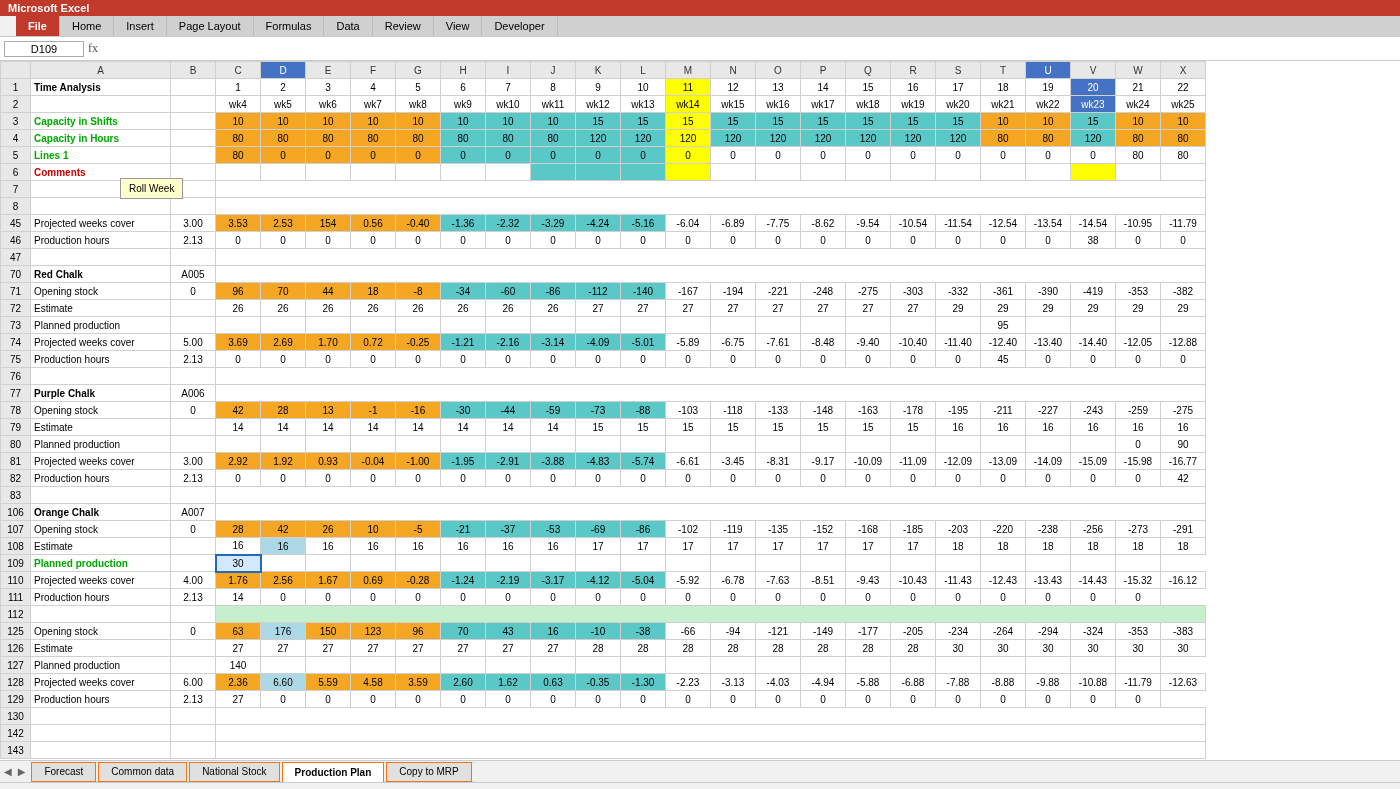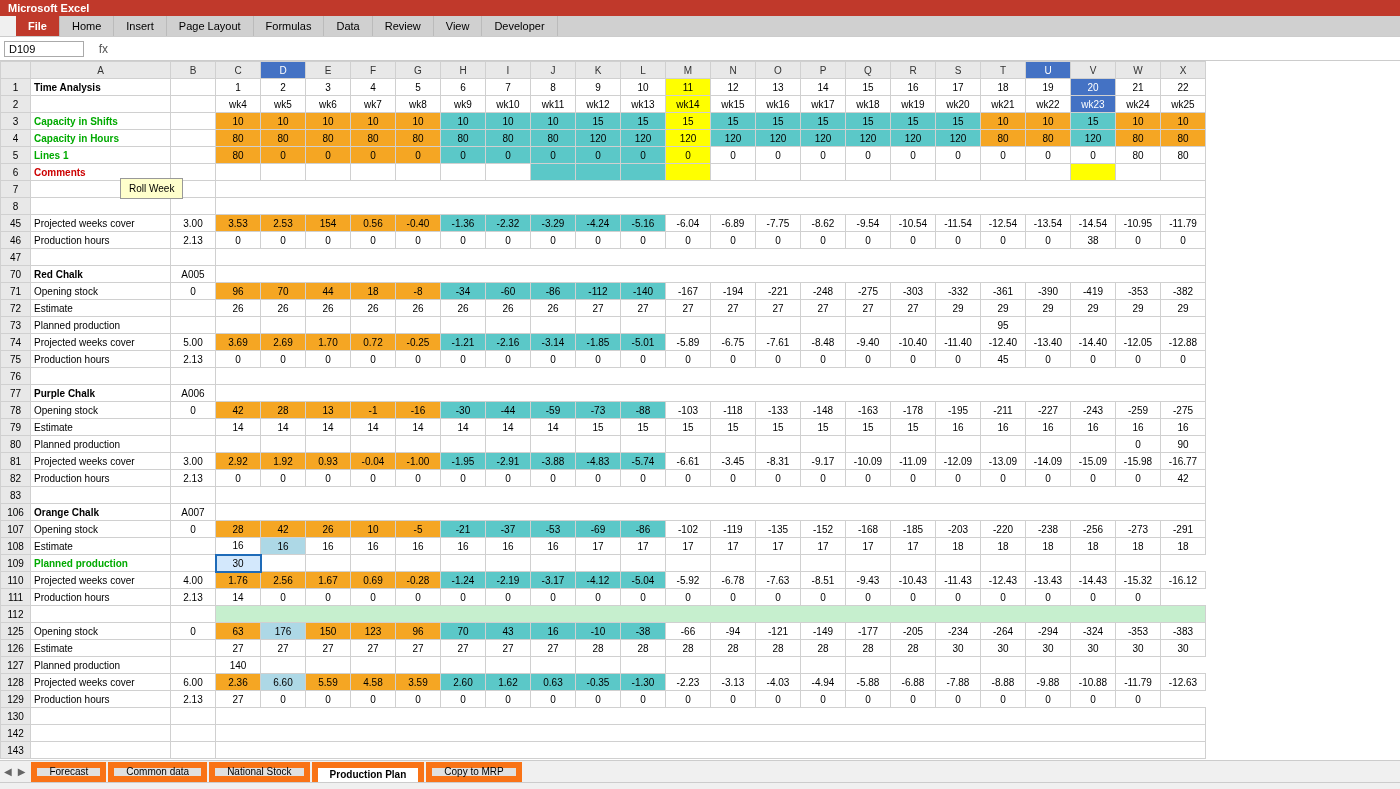--- a/index.html
+++ b/index.html
@@ -10,22 +10,22 @@
     .title-bar span { color: white; font-size: 11px; font-weight: bold; }
 
     
     .ribbon { background: #f0f0f0; border-bottom: 1px solid #ccc; }
     .ribbon-tabs { display: flex; background: #d0d0d0; margin-left: 16px; }
     .ribbon-tab { padding: 4px 12px; font-size: 11px; cursor: pointer; border-right: 1px solid #bbb; }
     .ribbon-tab.active { background: #fff; color: #c0392b; font-weight: bold; border-bottom: none; }
 
     
     .formula-bar { display: flex; align-items: center; padding: 2px 4px; border-bottom: 1px solid #ccc; background: #fff; height: 24px; }
-    .name-box { width: 80px; border: 1px solid #aaa; padding: 1px 4px; font-size: 11px; margin-right: 4px; }
-    .formula-icon { width: 20px; text-align: right; color: #555; font-size: 12px; }
+    .name-box { width: 80px; border: 1px solid #aaa; padding: 1px 4px; font-size: 11px; margin-right: 4px; text-align: center; }
+    .formula-icon { width: 20px; text-align: left; color: #555; font-size: 12px; font-family: Liberation Serif, serif; }
     .formula-input { flex: 1; border: none; outline: none; font-size: 11px; padding: 1px 4px; }
 
     
     .spreadsheet-container { overflow: auto; height: calc(100vh - 90px); }
     table { border-collapse: collapse; font-size: 10px; white-space: nowrap; }
     th, td { border: 1px solid #d0d0d0; padding: 1px 3px; min-width: 45px; height: 17px; text-align: center; overflow: hidden; }
     th { background: #e8e8e8; font-weight: normal; color: #333; position: sticky; }
     thead th { top: 0; z-index: 10; }
     td.row-header { background: #e8e8e8; position: sticky; left: 0; z-index: 5; min-width: 30px; width: 30px; }
     td.col-a { text-align: left; min-width: 140px; width: 140px; position: sticky; left: 30px; z-index: 5; background: #fff; }
@@ -33,21 +33,21 @@
 
     
     .green-text { color: #00aa00; font-weight: bold; }
     .orange-bg { background-color: #f5a623 !important; }
     .teal-bg { background-color: #5bc8c8 !important; }
     .selected-cell { background-color: #d3e8fc !important; border: 2px solid #1e6bb8 !important; }
     .bold { font-weight: bold; }
 
     
     .sheet-tabs { display: flex; align-items: center; background: #f0f0f0; border-top: 1px solid #ccc; height: 22px; padding-left: 4px; }
-    .sheet-tab { padding: 2px 12px; font-size: 10px; border: 6px solid #f97316; background: #e0e0e0; margin-right: 2px; cursor: pointer; height: 20px; display: flex; align-items: center; }
+    .sheet-tab { padding: 2px 12px; font-size: 10px; border: 1px solid #f97316; background: #e0e0e0; margin-right: 2px; cursor: pointer; height: 20px; display: flex; align-items: center; }
     .sheet-tab.active { background: #fff; border-bottom: none; font-weight: bold; }
     .sheet-tab-nav { margin-right: 6px; font-size: 10px; color: #666; }
 
     
     .status-bar { display: flex; align-items: center; justify-content: space-between; background: #f0f0f0; border-top: 1px solid #ccc; height: 22px; padding: 0 8px; font-size: 10px; }
 
     
     .col-d-header { background: #4472c4 !important; color: white !important; }
     .col-u-header { background: #4472c4 !important; color: white !important; }
 
@@ -456,21 +456,21 @@
     <td class="col-a">Projected weeks cover</td>
     <td class="col-b">5.00</td>
     <td class="orange-bg">3.69</td>
     <td class="orange-bg">2.69</td>
     <td class="orange-bg">1.70</td>
     <td class="orange-bg">0.72</td>
     <td class="orange-bg">-0.25</td>
     <td class="teal-bg">-1.21</td>
     <td class="teal-bg">-2.16</td>
     <td class="teal-bg">-3.14</td>
-    <td class="teal-bg">-1.85</td>
+    <td class="teal-bg">-4.09</td>
     <td class="teal-bg">-5.01</td>
     <td>-5.89</td>
     <td>-6.75</td>
     <td>-7.61</td>
     <td>-8.48</td>
     <td>-9.40</td>
     <td>-10.40</td>
     <td>-11.40</td>
     <td>-12.40</td>
     <td>-13.40</td>

